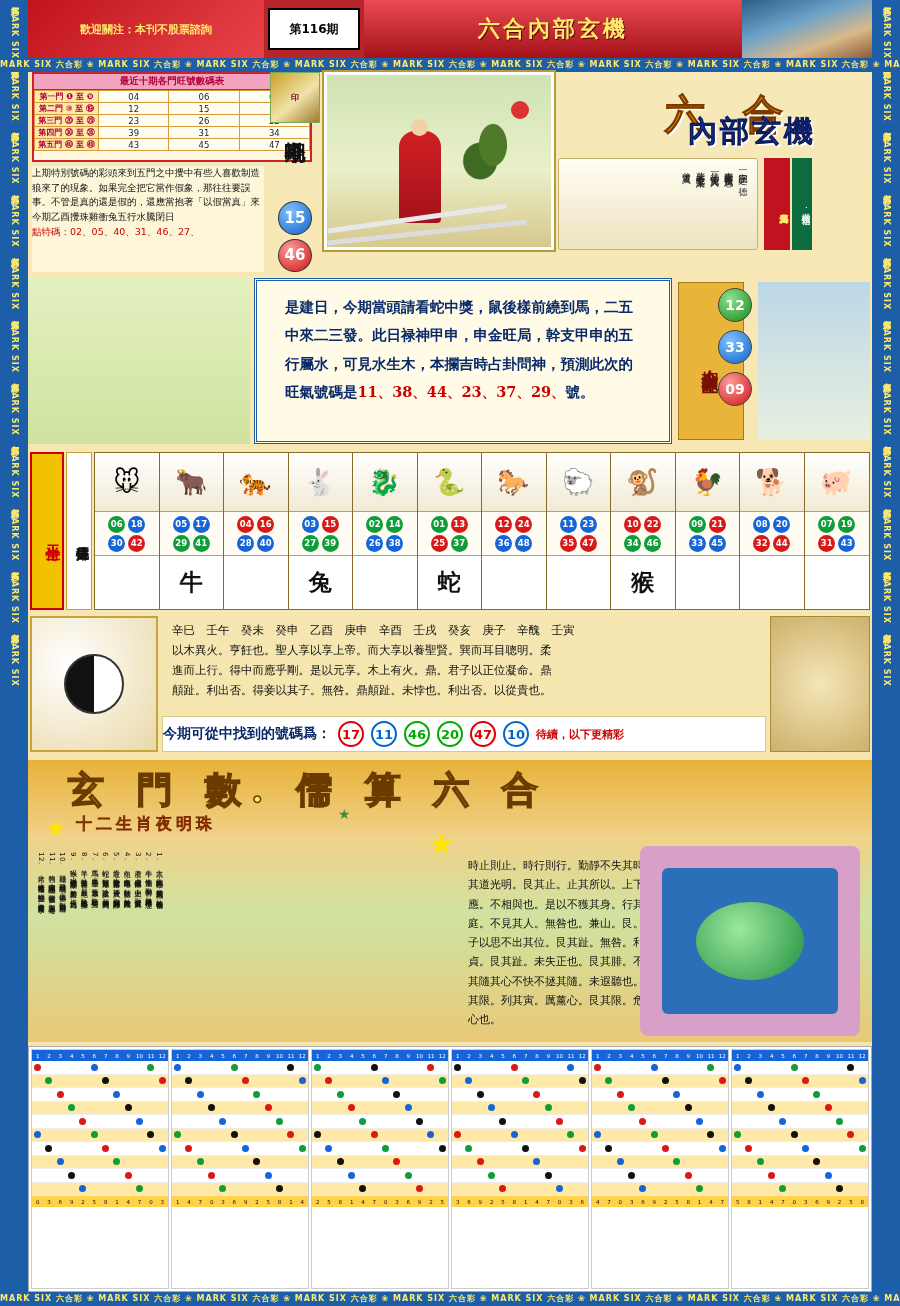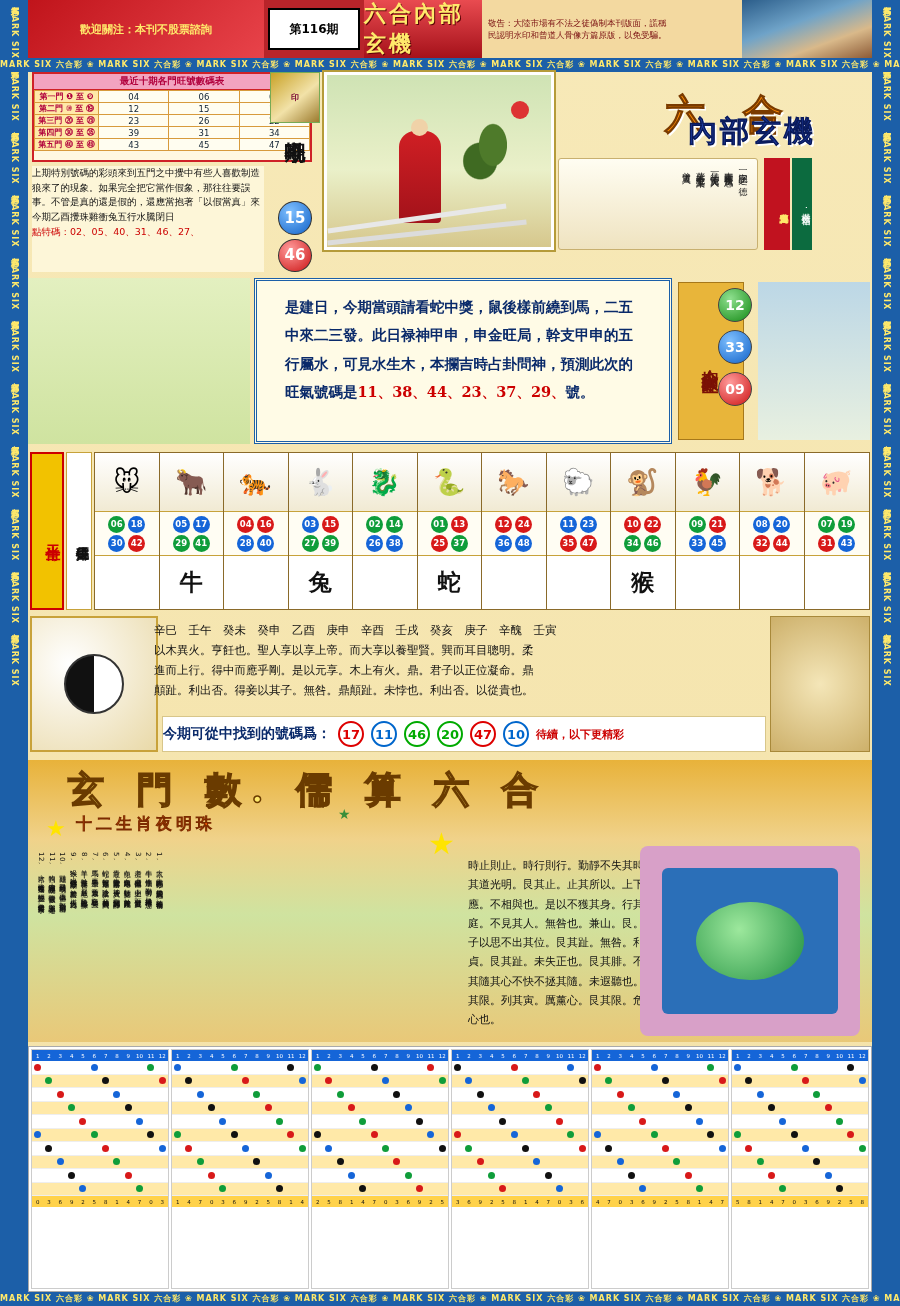--- a/index.html
+++ b/index.html
@@ -251,21 +251,21 @@
   
   .band4 { position:absolute; top:616px; left:0; right:0; height:140px; }
   .bz-left {
     position:absolute; left:2px; top:0; width:128px; height:136px;
     border:2px solid #c8a23a; background:radial-gradient(circle at 30% 35%,#fff,#e9d9a8);
     display:flex; align-items:center; justify-content:center;
   }
   .taiji { width:60px;height:60px;border-radius:50%;
     background:linear-gradient(90deg,#111 50%, #fff 50%); border:2px solid #333; }
   .bz-text {
-    position:absolute; left:122px; top:0; right:106px; height:100px;
+    position:absolute; left:140px; top:0; right:106px; height:100px;
     font-size:11.5px; line-height:1.75; color:#111; padding:4px 4px 0 4px;
   }
   .bz-pick {
     position:absolute; left:134px; top:100px; right:106px; height:36px;
     display:flex; align-items:center; gap:7px;
     background:#fff; border:1px solid #d8c68a;
   }
   .bz-pick .lbl { font-size:14px; font-weight:bold; color:#0a2a6a;
       font-family:"DejaVu Serif","Liberation Serif",serif; }
   .pb { width:26px;height:26px;border-radius:50%;border:2px solid #222;background:#fff;
@@ -338,24 +338,20 @@
   <div class="topbar">MARK SIX 六合彩 ❀ MARK SIX 六合彩 ❀ MARK SIX 六合彩 ❀ MARK SIX 六合彩 ❀ MARK SIX 六合彩 ❀ MARK SIX 六合彩 ❀ MARK SIX 六合彩 ❀ MARK SIX 六合彩 ❀ MARK SIX 六合彩 ❀ MARK SIX 六合彩 ❀ MARK SIX 六合彩</div>
   <div class="botbar">MARK SIX 六合彩 ❀ MARK SIX 六合彩 ❀ MARK SIX 六合彩 ❀ MARK SIX 六合彩 ❀ MARK SIX 六合彩 ❀ MARK SIX 六合彩 ❀ MARK SIX 六合彩 ❀ MARK SIX 六合彩 ❀ MARK SIX 六合彩 ❀ MARK SIX 六合彩 ❀ MARK SIX 六合彩</div>
 
   <div class="content">
 
     <div class="masthead">
       <div class="mh-left">歡迎關注：本刊不股票諮詢</div>
       <div class="mh-issue">第116期</div>
       <div class="mh-title">
         <span>六合內部玄機</span>
-      </div>
-      <div class="mh-notice">
-        <div>敬告：大陸市場有不法之徒偽制本刊版面，謊稱</div>
-        <div>民認明水印和曾道人骨像方篇原版，以免受騙。</div>
       </div>
       <div class="mh-pic"></div>
     </div>
 
     <div class="band1">
 
       <div class="box-table">
         <div class="bt-head">最近十期各門旺號數碼表</div>
         <table class="mini">
           <tbody id="mini-body">

